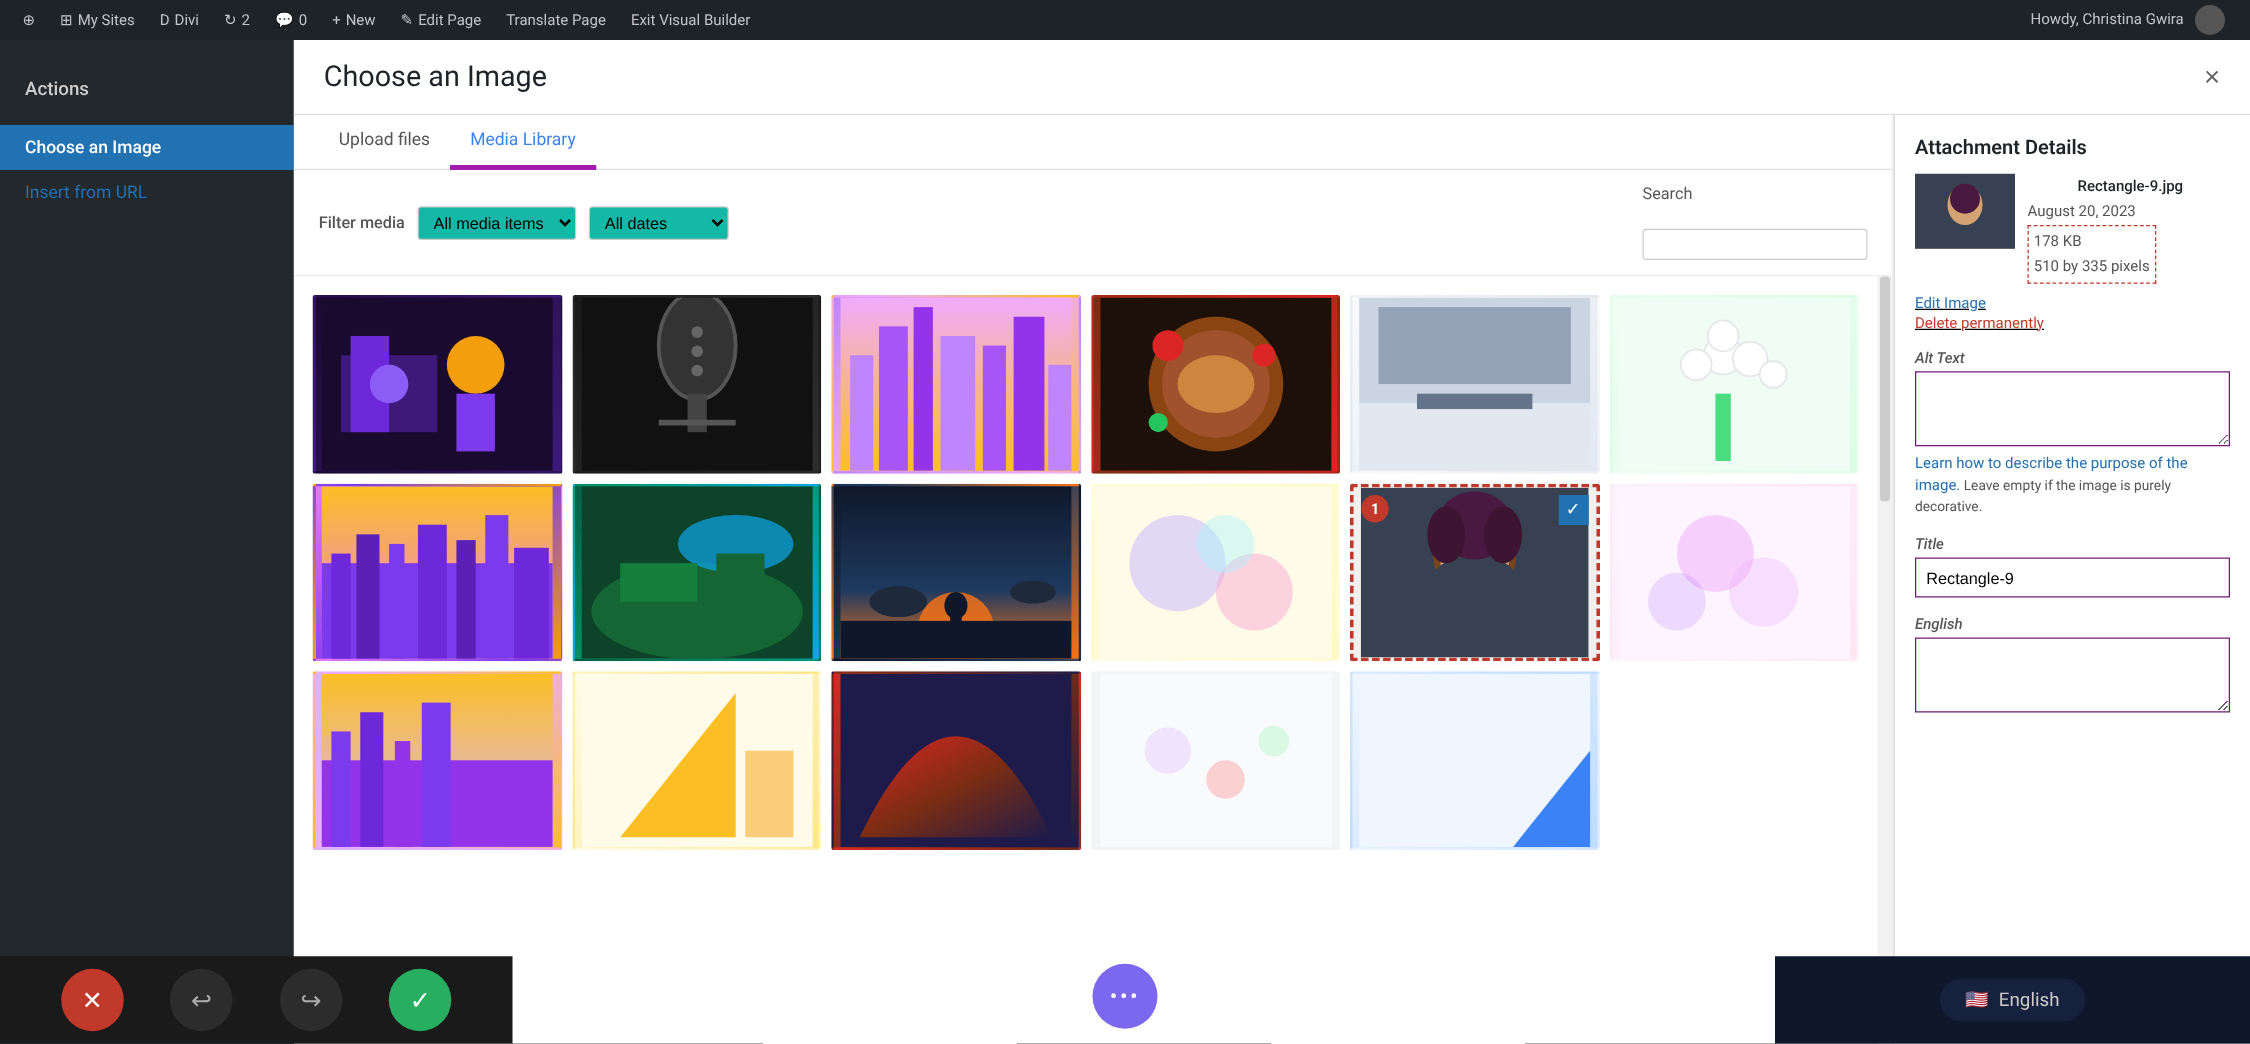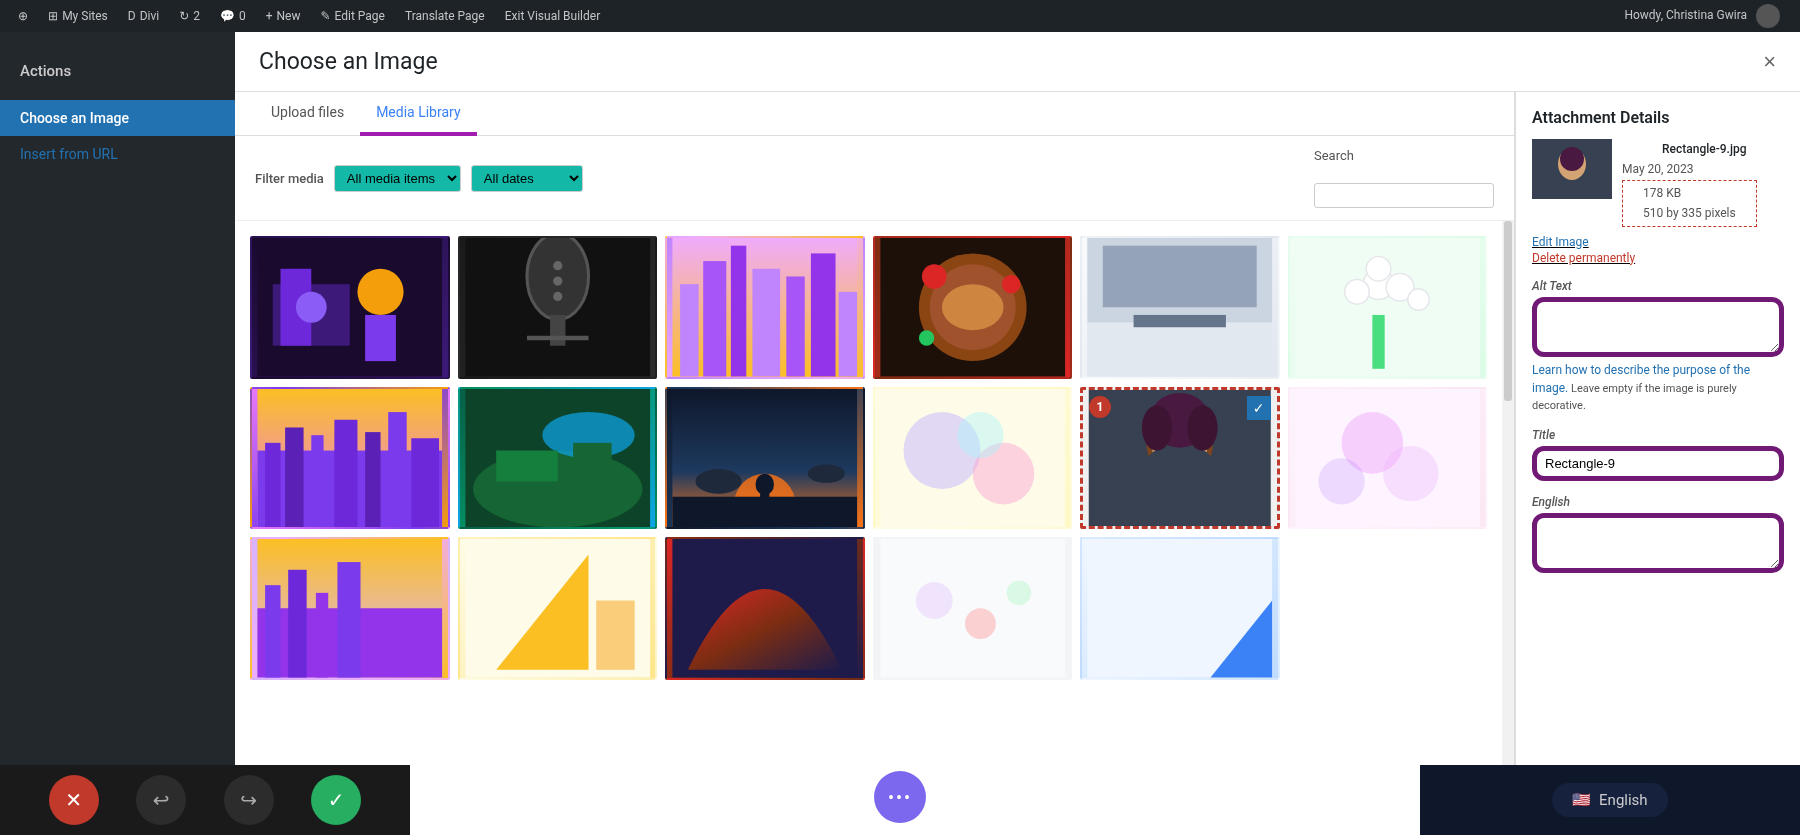--- a/index.html
+++ b/index.html
@@ -316,21 +316,21 @@
       color: #555;
       line-height: 1.7;
     }
     .attachment-meta .filename {
       font-weight: 500;
       color: #1d2327;
       padding-left: 40px;
     }
     .attachment-meta .dashed-box {
       border: 1.5px dashed #c0392b;
-      padding: 2px 20px;
+      padding: 2px 4px;
       display: inline-block;
     }
     .attachment-link {
       color: #2271b1;
       font-size: 12px;
       cursor: pointer;
       text-decoration: none;
     }
     .attachment-delete {
       color: #c0392b;
@@ -344,22 +344,22 @@
     }
     .field-label {
       font-size: 12px;
       color: #555;
       font-weight: 500;
       font-style: italic;
     }
     .field-input {
       width: 100%;
       padding: 5px 8px;
-      border: 5px solid #701a75;
-      border-radius: 12px;
+      border: 1px solid #701a75;
+      border-radius: 0;
       font-size: 13px;
       min-height: 32px;
     }
     .field-textarea {
       min-height: 60px;
       resize: vertical;
     }
     .field-description {
       font-size: 11px;
       color: #555;
@@ -763,21 +763,21 @@
           <div class="attachment-preview">
             <div class="attachment-thumb">
               <svg viewBox="0 0 80 60" xmlns="http://www.w3.org/2000/svg" width="80" height="60">
                 <rect width="80" height="60" fill="#374151"></rect>
                 <ellipse cx="40" cy="25" rx="14" ry="16" fill="#d4a373"></ellipse>
                 <ellipse cx="40" cy="20" rx="12" ry="12" fill="#4a1942"></ellipse>
               </svg>
             </div>
             <div class="attachment-meta">
               <div class="filename">Rectangle-9.jpg</div>
-              <div>May 20, 2023</div>
+              <div>August 20, 2023</div>
               <div class="dashed-box">
                 <div>178 KB</div>
                 <div>510 by 335 pixels</div>
               </div>
             </div>
           </div>
 
           <div style="margin-top:8px; display:flex; flex-direction:column; gap:2px;text-decoration:underline;">
             <a class="attachment-link">Edit Image</a>
             <a class="attachment-delete">Delete permanently</a>

